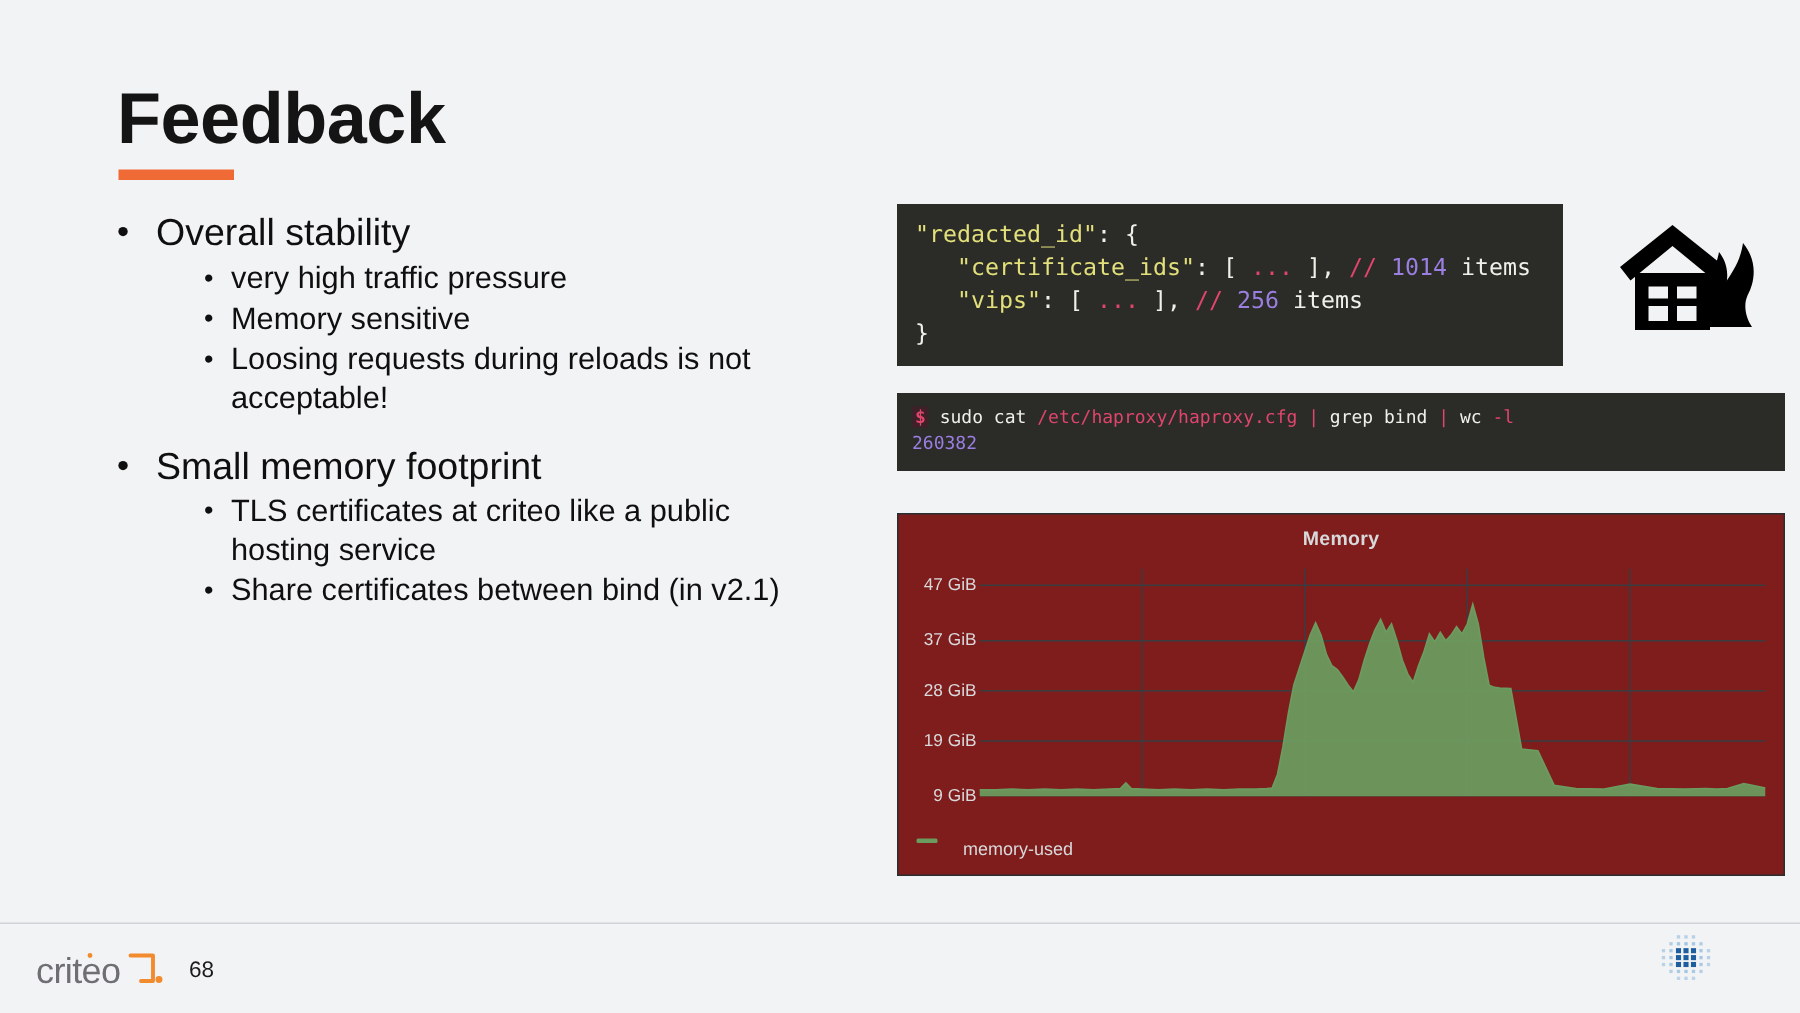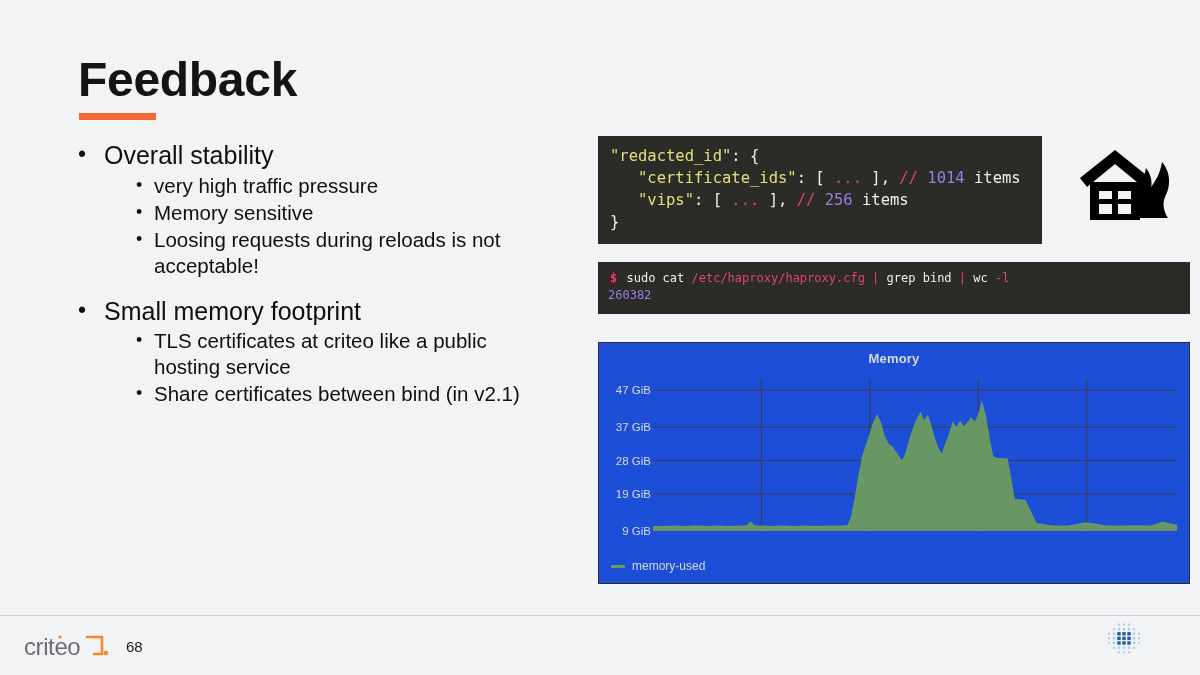--- a/index.html
+++ b/index.html
@@ -141,21 +141,21 @@
   .t-out  { color: #9a7ee0; }
 
   
   #chart-panel {
     position: absolute;
     left: 0;
     top: 206px;
     width: 592px;
     height: 242px;
     box-sizing: border-box;
-    background: #1d4ed8;
+    background: #7f1d1d;
     border: 1px solid #2b2e31;
   }
   #chart-title {
     text-align: center;
     color: #d8d9da;
     font-size: 13px;
     font-weight: bold;
     padding-top: 8px;
     letter-spacing: 0.2px;
   }
@@ -200,22 +200,22 @@
     color: #d8d9da;
     font-size: 11.5px;
     top: 2px;
     white-space: nowrap;
   }
   #legend {
     position: absolute;
     left: 12px;
     top: 186px;
     display: flex;
-    align-items: center;
-    gap: 7px;
+    align-items: flex-start;
+    gap: 17px;
   }
   #legend .swatch {
     width: 14px;
     height: 3px;
     background: #6b9b5e;
     border-radius: 1px;
   }
   #legend .lbl {
     color: #d8d9da;
     font-size: 12px;

